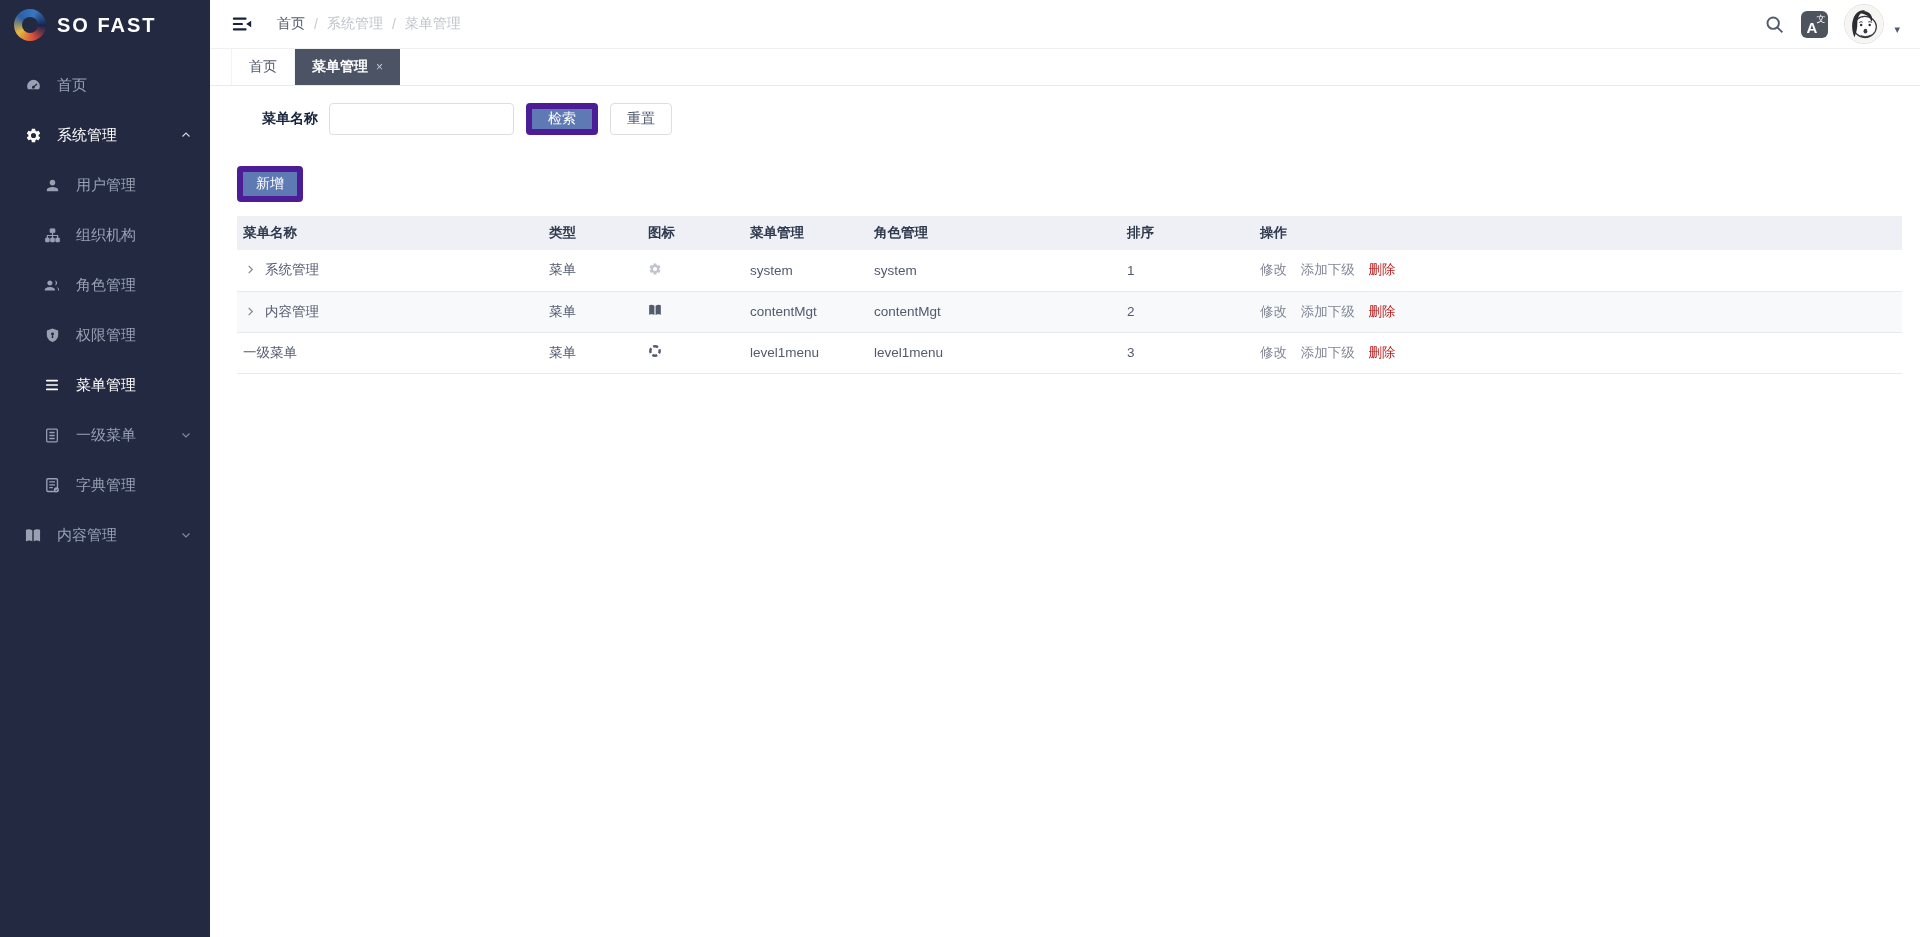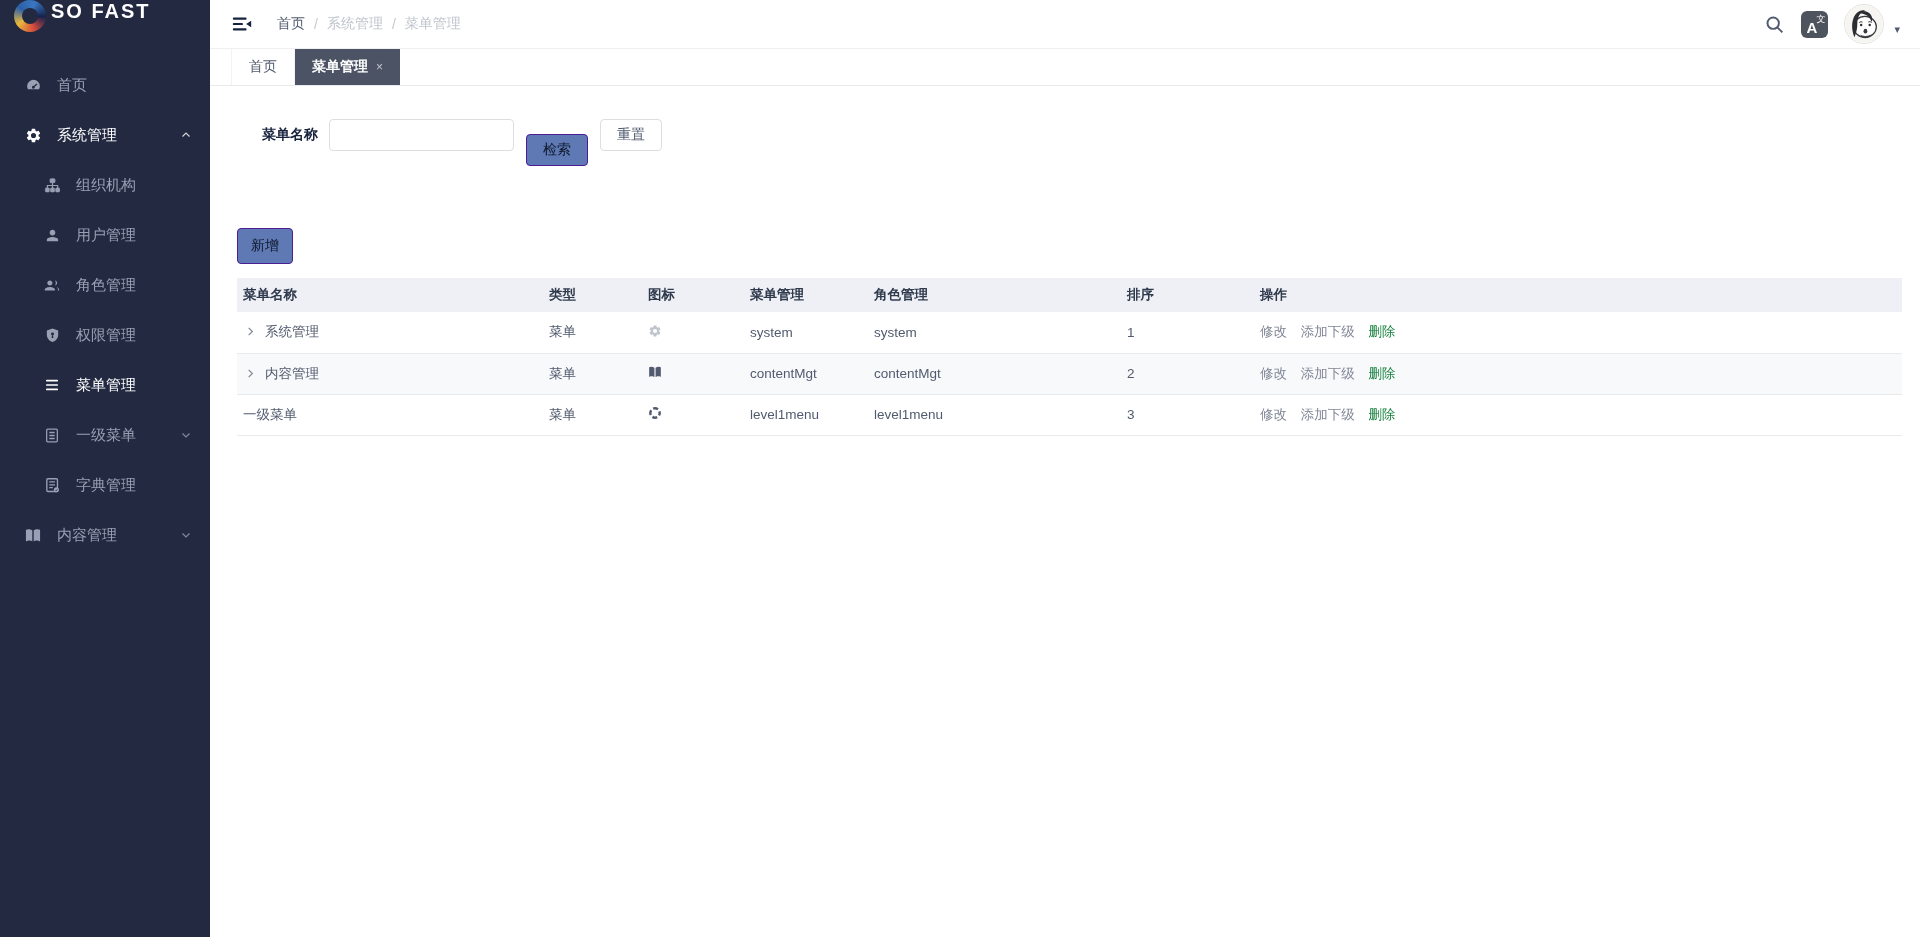--- a/index.html
+++ b/index.html
@@ -2,21 +2,21 @@
 <html><head>
 <meta charset="utf-8">
 <style>
   * { margin:0; padding:0; box-sizing:border-box; }
   html,body { width:1920px; height:937px; overflow:hidden; background:#fff;
     font-family:"Liberation Sans","DejaVu Sans",sans-serif; }
   body { display:flex; }
 
   
   .sidebar { width:210px; min-width:210px; height:937px; background:#222941; color:#98a0b3; }
-  .logo-row { height:50px; display:flex; align-items:flex-start; padding:0 14px; gap:5px; }
+  .logo-row { height:50px; display:flex; align-items:center; padding:0 14px; gap:11px; }
   .swirl { width:32px; height:32px; border-radius:50%; position:relative;
     background:conic-gradient(from 20deg,#3a77c2,#16244e,#d94b3c,#e8b83c,#2d5fa8,#3a77c2); }
   .swirl::after { content:""; position:absolute; inset:8px; border-radius:50%; background:#222941; }
   .brand { color:#fff; font-size:20px; font-weight:bold; letter-spacing:2px; }
   .nav { margin-top:10px; }
   .nav-item { position:relative; height:50px; display:flex; align-items:center; gap:15px;
     padding-left:24px; font-size:15px; cursor:pointer; }
   .nav-item.sub { padding-left:43px; }
   .nav-item.active, .nav-item.expanded-parent { color:#fff; }
   .nav-item .ico { width:18px; height:18px; display:inline-flex; align-items:center; justify-content:center; }
@@ -50,38 +50,38 @@
   .tab .close-x { font-size:12px; color:#c5c8ce; font-weight:normal; }
 
   
   .content { flex:1; padding:17px 18px 0 27px; }
   .search-row { display:flex; align-items:center; margin-left:25px; }
   .search-label { font-size:14px; font-weight:bold; color:#17233d; margin-right:11px; }
   .text-input { width:185px; height:32px; border:1px solid #dcdee2; border-radius:4px;
     padding:0 8px; font-size:14px; color:#515a6e; outline:none; }
   .btn { height:32px; border-radius:4px; font-size:14px; padding:0 16px; cursor:pointer;
     display:inline-flex; align-items:center; }
-  .btn-primary { background:#5e79b4; border:1px solid #4c1d95; color:#0f172a;margin-top:31px; }
+  .btn-primary { background:#5e79b4; border:6px solid #4c1d95; color:#ffffff; }
   .btn-default { background:#fff; border:1px solid #dcdee2; color:#515a6e; }
   .search-row .btn-primary { margin-left:12px; }
   .search-row .btn-default { margin-left:12px; }
   .toolbar { margin-top:31px; }
   .toolbar .btn { height:36px; padding:0 13px; }
 
   table { margin-top:14px; width:100%; border-collapse:collapse; table-layout:fixed; }
   th { background:#eef0f6; height:34px; text-align:left; font-size:13.5px; color:#303a4d;
     font-weight:bold; padding:0 0 0 6px; }
   td { height:41px; font-size:13.5px; color:#515a6e; border-bottom:1px solid #e8eaec;
     padding:0 0 0 6px; background:#fff; }
   tr.stripe td { background:#f8f9fb; }
   .expand-chev { display:inline-flex; margin:0 9px 0 2px; color:#808695; vertical-align:-1px; cursor:pointer; }
   .cell-icon { display:inline-flex; color:#515a6e; }
   .cell-icon.muted { color:#c0c4cc; }
   .op-link { color:#808695; margin-right:10px; cursor:pointer; text-decoration:none; }
-  .op-link.danger { color:#15803d; }
+  .op-link.danger { color:#b91c1c; }
 
   svg { display:block; }
 </style>
 </head>
 <body>
 
 <aside class="sidebar">
   <div class="logo-row">
     <div class="swirl"></div>
     <div class="brand">SO FAST</div>
@@ -106,38 +106,38 @@
       <span>系统管理</span>
       <span class="chev">
         <svg width="12" height="12" viewBox="0 0 24 24" fill="none" stroke="currentColor" stroke-width="2.4">
             <polyline points="5 15 12 8 19 15"></polyline>
           </svg>
       </span>
     </div>
 
     <div class="nav-item sub">
       <span class="ico">
+        <svg width="17" height="17" viewBox="0 0 24 24" fill="currentColor">
+            <path d="M12 12c2.21 0 4-1.79 4-4s-1.79-4-4-4-4 1.79-4 4 1.79 4 4 4zm0 2c-2.67 0-8 1.34-8 4v2h16v-2c0-2.66-5.33-4-8-4z"></path>
+          </svg>
+      </span>
+      <span>用户管理</span>
+    </div>
+
+    <div class="nav-item sub">
+      <span class="ico">
         <svg width="17" height="17" viewBox="0 0 24 24" fill="currentColor" stroke="currentColor">
             <rect x="8.5" y="2.5" width="7" height="5.5" rx="1"></rect>
             <rect x="2" y="15.5" width="5.5" height="5.5" rx="1"></rect>
             <rect x="9.25" y="15.5" width="5.5" height="5.5" rx="1"></rect>
             <rect x="16.5" y="15.5" width="5.5" height="5.5" rx="1"></rect>
             <path d="M12 8v4M4.75 15.5v-3.5h14.5v3.5M12 12v3.5" fill="none" stroke-width="1.6"></path>
           </svg>
       </span>
       <span>组织机构</span>
-    </div>
-
-    <div class="nav-item sub">
-      <span class="ico">
-        <svg width="17" height="17" viewBox="0 0 24 24" fill="currentColor">
-            <path d="M12 12c2.21 0 4-1.79 4-4s-1.79-4-4-4-4 1.79-4 4 1.79 4 4 4zm0 2c-2.67 0-8 1.34-8 4v2h16v-2c0-2.66-5.33-4-8-4z"></path>
-          </svg>
-      </span>
-      <span>用户管理</span>
     </div>
 
     <div class="nav-item sub">
       <span class="ico">
         <svg width="18" height="17" viewBox="0 0 24 24" fill="currentColor">
             <path d="M9 12c2 0 3.6-1.6 3.6-3.6S11 4.8 9 4.8 5.4 6.4 5.4 8.4 7 12 9 12zm0 2c-2.4 0-7.2 1.2-7.2 3.6V19h14.4v-1.4C16.2 15.2 11.4 14 9 14zm7.3-2.2c1.7-.3 2.9-1.8 2.9-3.5 0-1.8-1.3-3.2-3-3.5.8 1 1.2 2.2 1.2 3.5s-.4 2.6-1.1 3.5zm2 2.7c1.3.7 2.2 1.7 2.2 3.1V19H22v-1.4c0-1.7-2-2.7-3.7-3.1z"></path>
           </svg>
       </span>
       <span>角色管理</span>
     </div>

